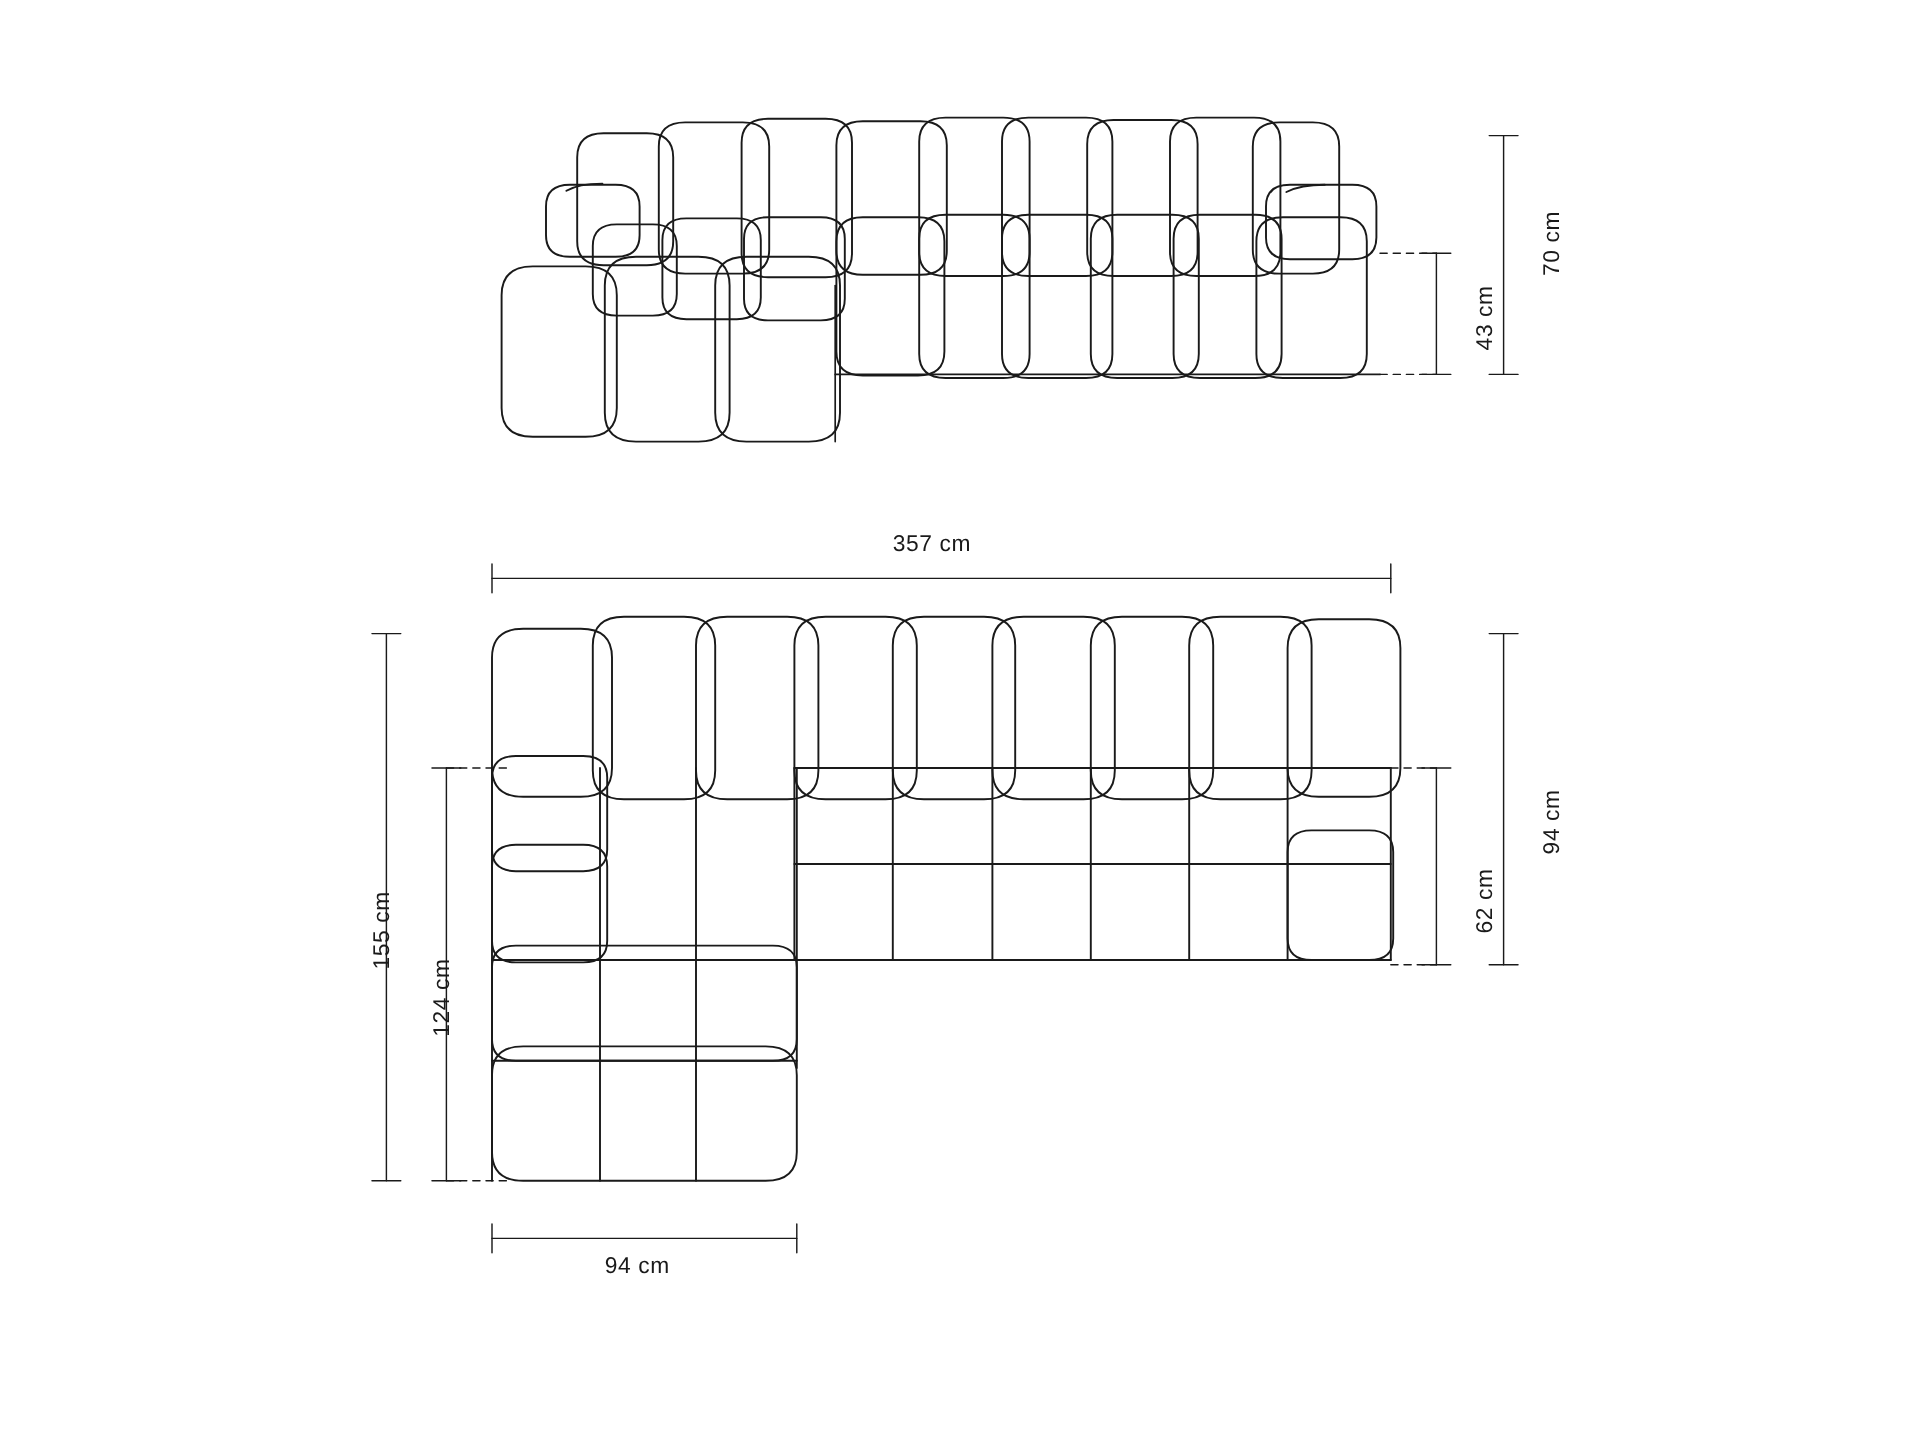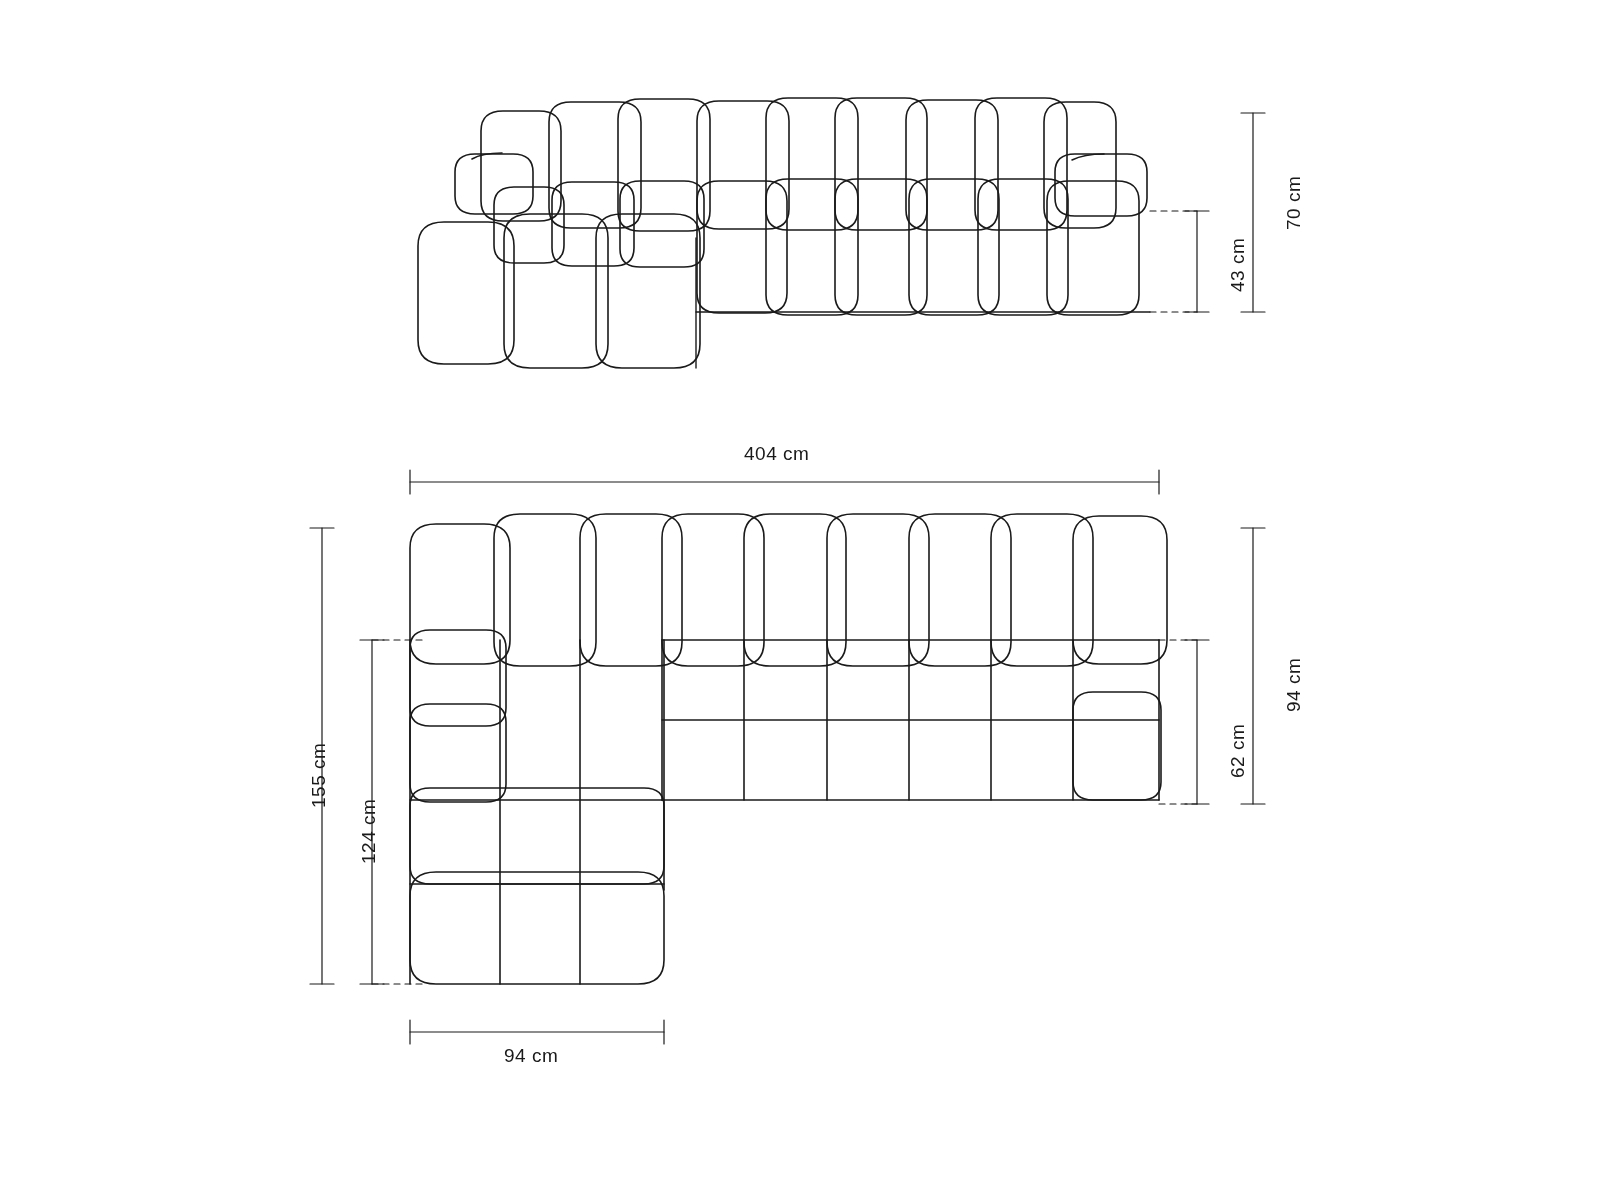--- a/index.html
+++ b/index.html
@@ -189,21 +189,21 @@
         <line x1="410" y1="1020" x2="410" y2="1044"></line>
         <line x1="664" y1="1020" x2="664" y2="1044"></line>
       </g>
     </g>
   </svg>
 
   <div class="dim-label rot90" style="left:1283px; top:230px;">70 cm</div>
 
   <div class="dim-label rot90" style="left:1227px; top:292px;">43 cm</div>
 
-  <div class="dim-label" style="left:744px; top:443px;">404 cm</div>
+  <div class="dim-label" style="left:744px; top:443px;">357 cm</div>
 
   <div class="dim-label rot90" style="left:308px; top:808px;">155 cm</div>
 
   <div class="dim-label rot90" style="left:358px; top:864px;">124 cm</div>
 
   <div class="dim-label rot90" style="left:1283px; top:712px;">94 cm</div>
 
   <div class="dim-label rot90" style="left:1227px; top:778px;">62 cm</div>
 
   <div class="dim-label" style="left:504px; top:1045px;">94 cm</div>

